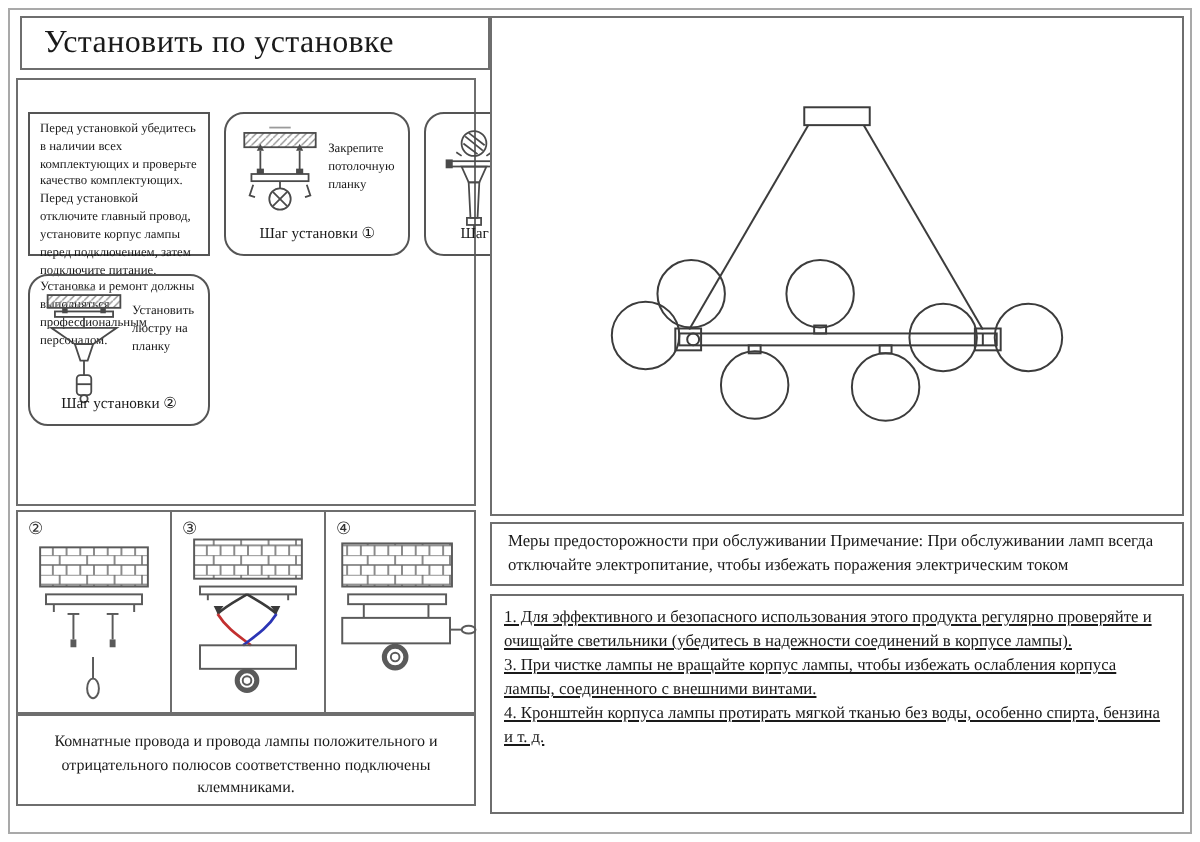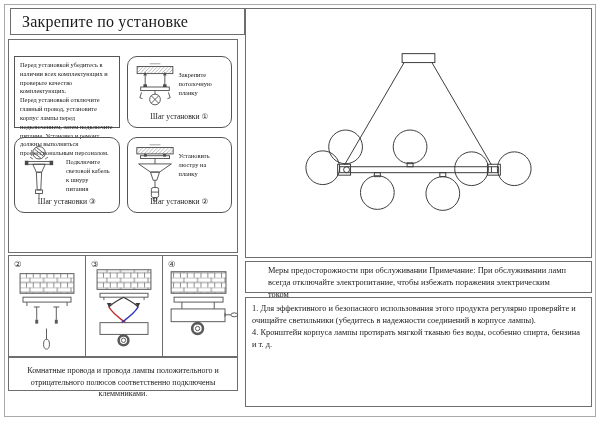--- a/index.html
+++ b/index.html
@@ -7,63 +7,63 @@
     position:relative;width:600px;height:421px;background:#fff;
     font-family:"Liberation Serif", serif;color:#1a1a1a;overflow:hidden;
   }
   .page-frame{position:absolute;left:4px;top:4px;width:590px;height:411px;border:1px solid #a9a9a9;}
   .box{border:1px solid #6e6e6e;background:#fff;box-sizing:border-box;position:absolute;}
 
   .title-box{left:10px;top:8px;width:235px;height:27px;display:flex;align-items:center;
     padding-left:11px;font-size:16px;letter-spacing:.2px;}
 
   .panels-box{left:8px;top:39px;width:230px;height:214px;padding:16px 5px 0 5px;
-    display:grid;grid-template-columns:1fr 1fr;grid-template-rows:72px 76px;gap:9px 7px;align-content:start;}
+    display:grid;grid-template-columns:1fr 1fr 1fr;grid-template-rows:72px 76px;gap:9px 7px;align-content:start;}
   .panel{border:1px solid #555;box-sizing:border-box;position:relative;font-size:6.4px;line-height:1.38;}
   .panel.intro{padding:4px 5px;}
   .panel.intro p{margin:0;}
   .panel.rounded{border-radius:10px;padding:4px;}
   .step-icon{position:absolute;left:5px;top:5px;}
   .step-caption{margin:10px 3px 0 47px;font-size:6.4px;line-height:1.4;}
   .step-caption.hi{margin-top:16px;}
   .step-label{position:absolute;left:0;right:0;bottom:5px;text-align:center;font-size:7.6px;}
 
   .diagrams-row{left:8px;top:255px;width:230px;height:102px;display:flex;border:1px solid #6e6e6e;}
   .cell{flex:1;position:relative;border-right:1px solid #6e6e6e;display:flex;align-items:center;justify-content:center;}
   .cell:last-child{border-right:none;}
   .cell-num{position:absolute;left:5px;top:3px;font-size:8.5px;color:#333;}
 
-  .wiring-note{left:8px;top:357px;width:230px;height:34px;border:1px solid #6e6e6e;
+  .wiring-note{left:8px;top:357px;width:230px;height:46px;border:1px solid #6e6e6e;
     font-size:8px;line-height:1.45;text-align:center;padding:7px 9px;}
 
   .chandelier-box{left:245px;top:8px;width:347px;height:250px;display:flex;align-items:flex-start;justify-content:flex-start;}
-  .precautions-box{left:245px;top:261px;width:347px;height:32px;font-size:8.4px;line-height:1.45;padding:3px 22px;}
+  .precautions-box{left:245px;top:261px;width:347px;height:32px;font-size:8.4px;line-height:1.45;padding:3px 8px;}
   .maintenance-box{left:245px;top:297px;width:347px;height:110px;font-size:8.4px;line-height:1.42;padding:5px 6px;}
-  .maintenance-box div{margin:0;}
+  .maintenance-box div{margin:0;text-decoration:underline;}
   svg{display:block;}
 </style>
 </head>
 <body>
 
 <svg width="0" height="0" style="position:absolute" aria-hidden="true">
   <defs>
     <pattern id="hatchA" width="4" height="4" patternUnits="userSpaceOnUse">
       <path d="M0,4 L4,0" stroke="#8a8a8a" stroke-width="0.7"></path>
     </pattern>
     <pattern id="brick" width="14" height="10" patternUnits="userSpaceOnUse">
       <rect width="14" height="10" fill="#ffffff"></rect>
       <path d="M0,0 H14 M0,5 H14 M7,0 V5 M3.5,5 V10 M10.5,5 V10" stroke="#6e6e6e" stroke-width="0.8" fill="none"></path>
     </pattern>
   </defs>
 </svg>
 
 <div class="page">
   <div class="page-frame"></div>
 
-  <div class="box title-box">Закрепите по установке</div>
+  <div class="box title-box">Установить по установке</div>
 
   <div class="box panels-box">
 
     <div class="panel intro">
       <p>Перед установкой убедитесь в наличии всех комплектующих и проверьте качество комплектующих.</p>
       <p>Перед установкой отключите главный провод, установите корпус лампы перед подключением, затем подключите питание. Установка и ремонт должны выполняться профессиональным персоналом.</p>
     </div>
 
     <div class="panel rounded">
       <svg class="step-icon" width="44" height="50" viewBox="0 0 48 56">
@@ -219,15 +219,16 @@
         <circle cx="227" cy="161" r="17"></circle>
         <circle cx="270" cy="161" r="17"></circle>
       </g>
     </svg>
   </div>
 
   <div class="box precautions-box">Меры предосторожности при обслуживании Примечание: При обслуживании ламп всегда отключайте электропитание, чтобы избежать поражения электрическим током</div>
 
   <div class="box maintenance-box">
     <div>1. Для эффективного и безопасного использования этого продукта регулярно проверяйте и очищайте светильники (убедитесь в надежности соединений в корпусе лампы).</div>
+    <div>3. При чистке лампы не вращайте корпус лампы, чтобы избежать ослабления корпуса лампы, соединенного с внешними винтами.</div>
     <div>4. Кронштейн корпуса лампы протирать мягкой тканью без воды, особенно спирта, бензина и т. д.</div>
   </div>
 </div>
 
 </body></html>

